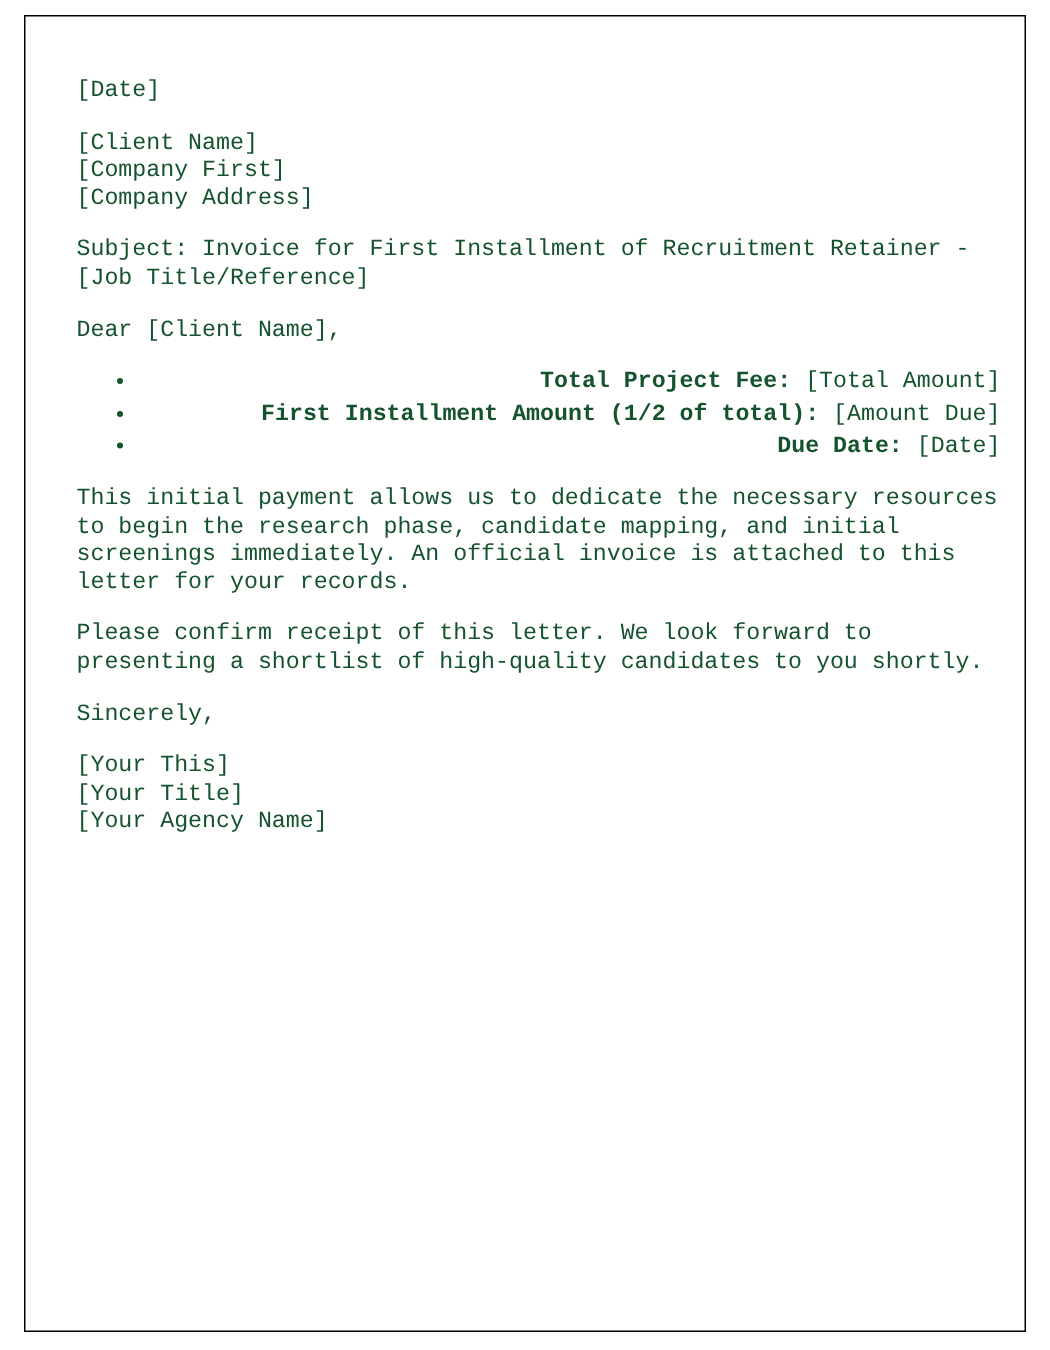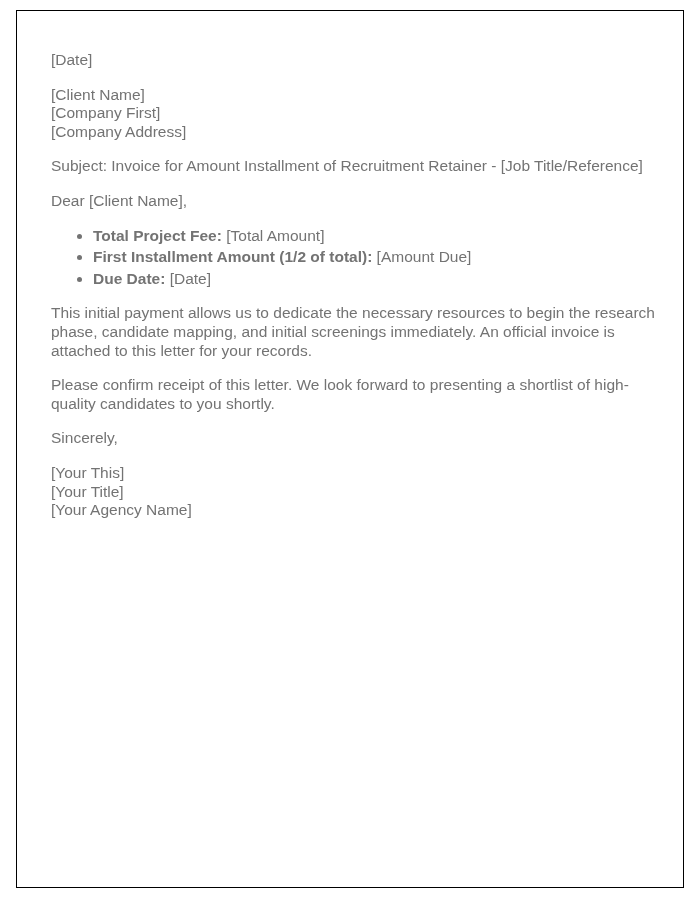--- a/index.html
+++ b/index.html
@@ -8,37 +8,38 @@
     background: #ffffff;
   }
   .page {
     box-sizing: border-box;
     width: 668px;
     height: 878px;
     margin: 10px auto 12px auto;
     border: 1px solid #000000;
     background: #ffffff;
     padding: 40px 16px 40px 34px;
-    font-family: Liberation Sans, sans-serif;
+    font-family: Liberation Mono, monospace;
     font-size: 15.5px;
     line-height: 1.2;
-    color: #737373;
+    color: #14532d;
   }
   .para {
     margin: 0 0 16px 0;
   }
   .block {
     margin: 12px 0 16px 0;
   }
   .block div {
     margin: 0;
   }
   ul.details {
     margin: 0 0 16px 0;
     padding-left: 42px;
+    text-align: right;
   }
   ul.details li {
     margin: 0 0 3px 0;
   }
   .bold {
     font-weight: bold;
   }
 </style>
 </head>
 <body>
@@ -46,21 +47,21 @@
 <div class="page">
 
   <p class="para">[Date]</p>
 
   <div class="block">
     <div>[Client Name]</div>
     <div>[Company First]</div>
     <div>[Company Address]</div>
   </div>
 
-  <p class="para">Subject: Invoice for Amount Installment of Recruitment Retainer - [Job Title/Reference]</p>
+  <p class="para">Subject: Invoice for First Installment of Recruitment Retainer - [Job Title/Reference]</p>
 
   <p class="para">Dear [Client Name],</p>
 
 
 
   <ul class="details">
     <li>
       <span class="bold">Total Project Fee:</span><span> [Total Amount]</span>
     </li>
     <li>

